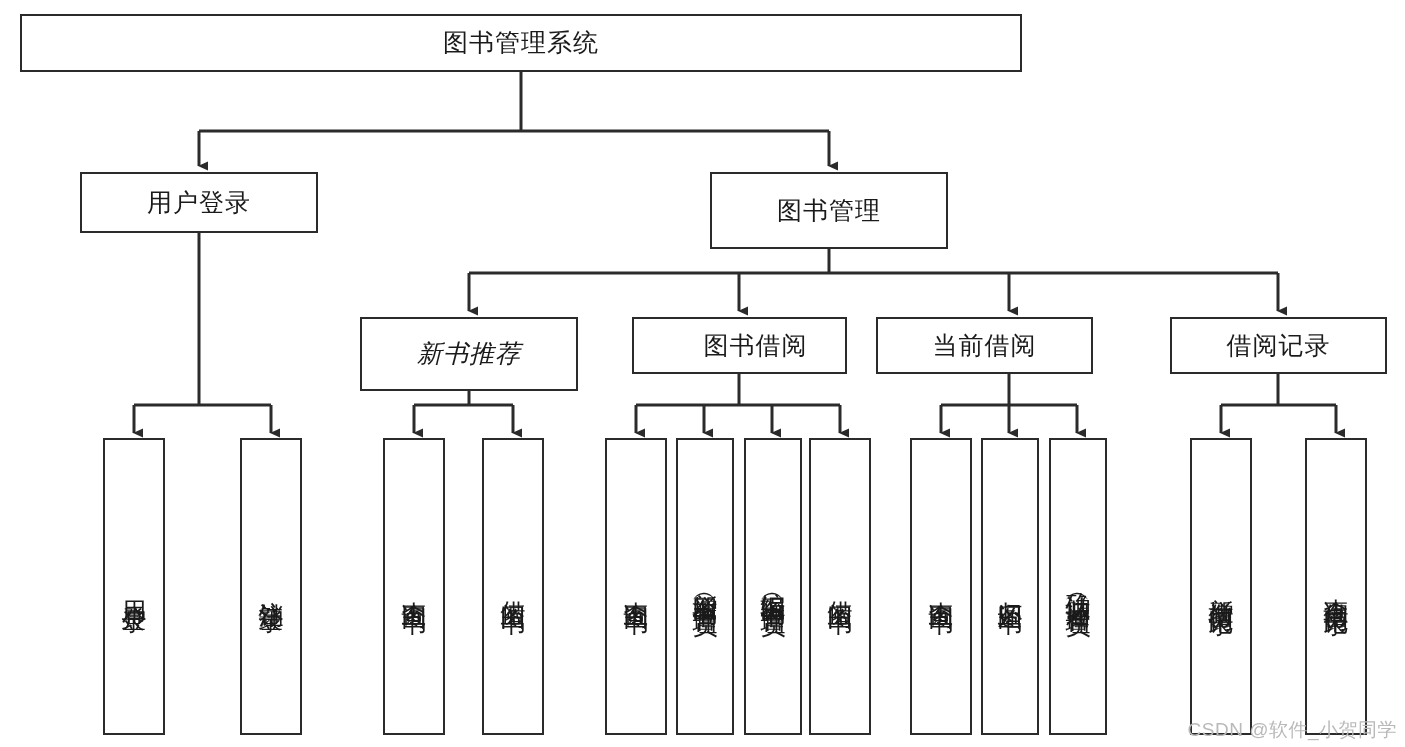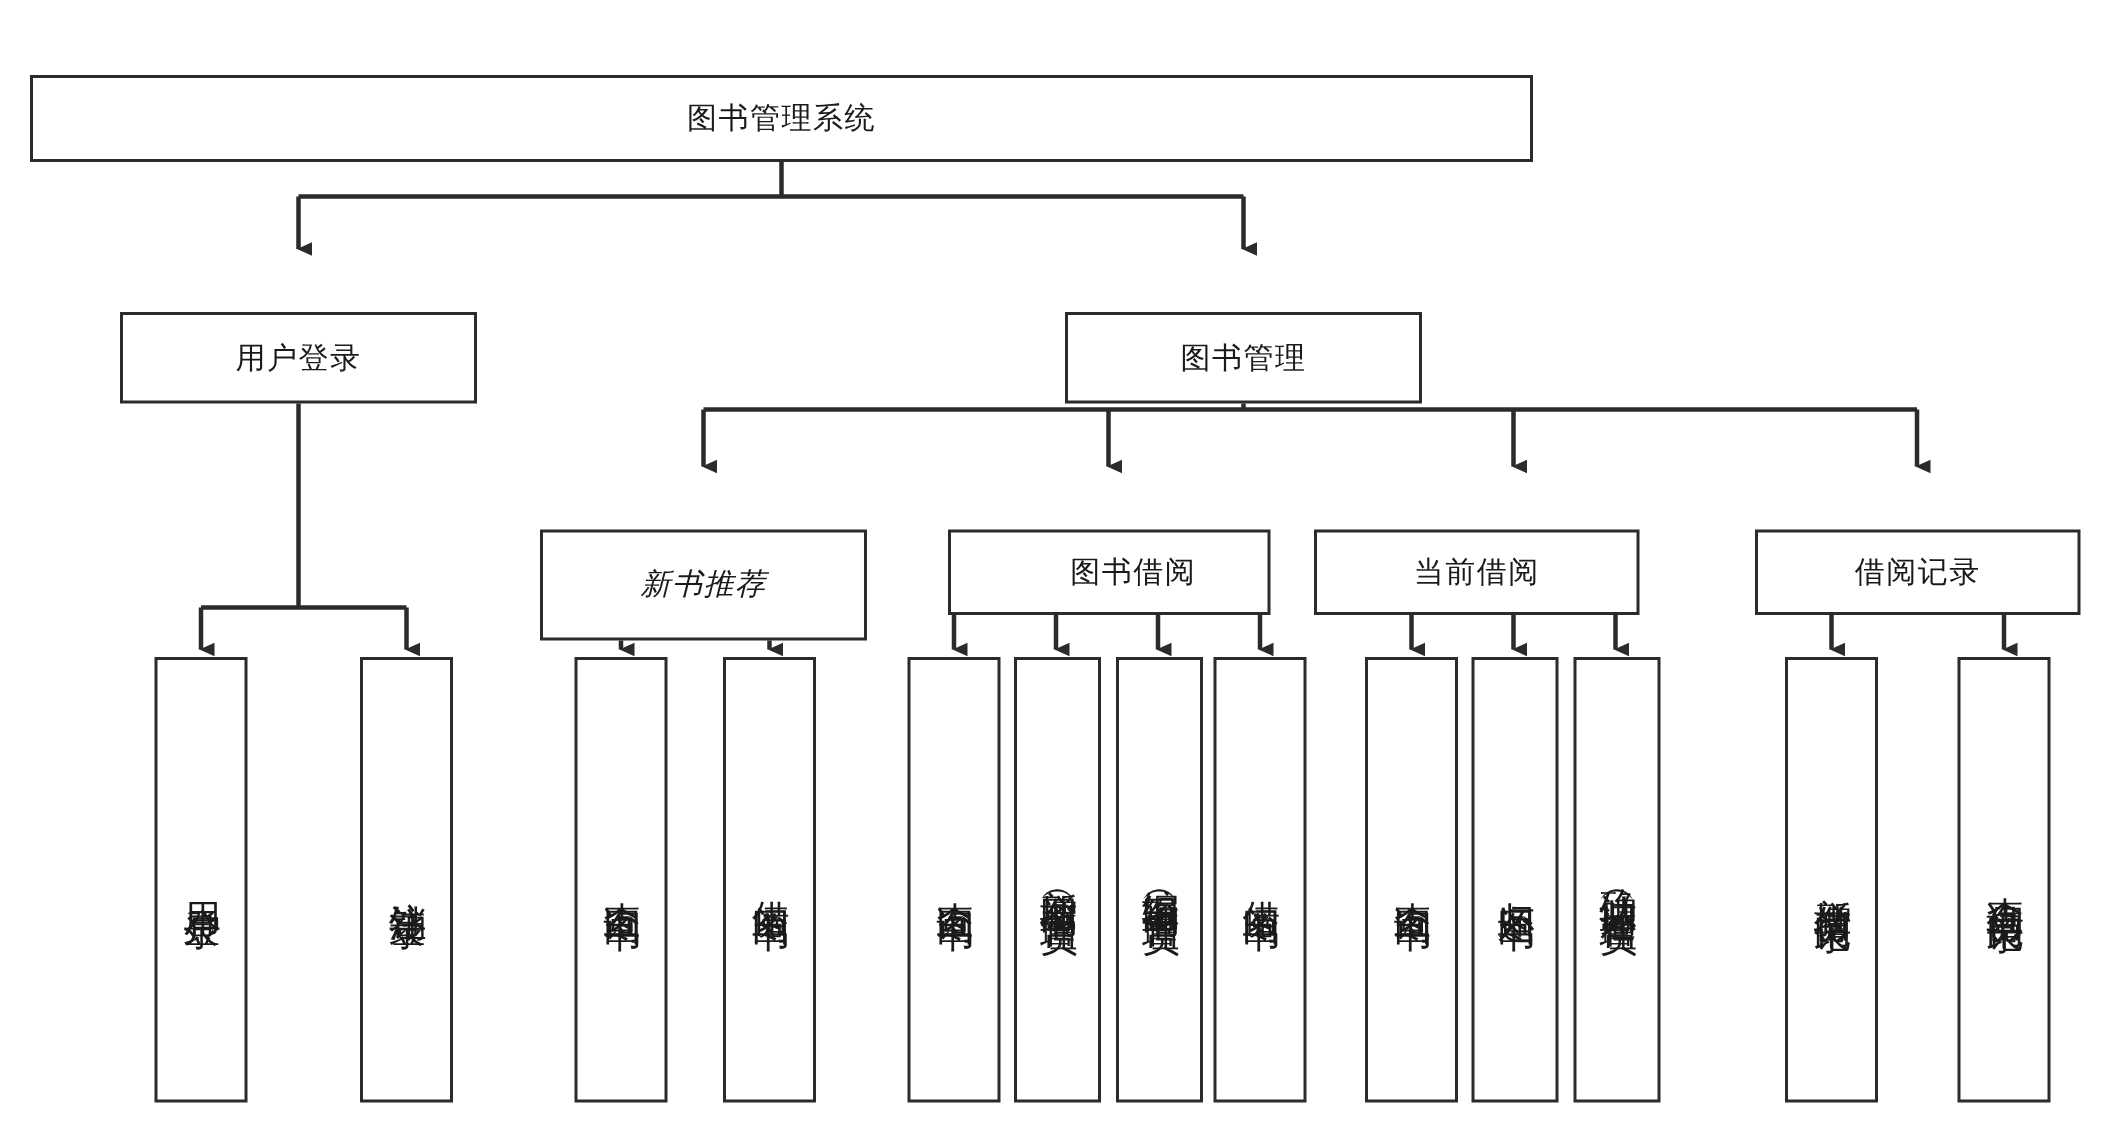--- a/index.html
+++ b/index.html
@@ -30,25 +30,24 @@
     position: absolute;
     box-sizing: border-box;
     background: #ffffff;
     border: 2px solid #2b2b2b;
     display: flex;
     align-items: center;
     justify-content: center;
     color: #1a1a1a;
   }
   .node-h {
-    font-size: 20px;
+    font-size: 25px;
     letter-spacing: 1px;
     line-height: 1.1;
     text-align: left;
-    margin-top: 36px;
   }
   .node-v {
     writing-mode: vertical-rl;
     text-orientation: upright;
     font-size: 25px;
     line-height: 1.15;
     letter-spacing: 3px;
     text-align: center;
     align-items: center;
     justify-content: center;
@@ -128,21 +127,21 @@
   </svg>
 
   <div class="node node-h" style="left:20px; top:14px; width:1002px; height:58px;">
     <span>图书管理系统</span>
   </div>
 
   <div class="node node-h" style="left:80px; top:172px; width:238px; height:61px;">
     <span>用户登录</span>
   </div>
 
-  <div class="node node-h" style="left:710px; top:172px; width:238px; height:61px;">
+  <div class="node node-h" style="left:710px; top:172px; width:238px; height:77px;">
     <span>图书管理</span>
   </div>
 
   <div class="node node-h" style="left:360px; top:317px; width:218px; height:74px;font-style:italic;">
     <span>新书推荐</span>
   </div>
 
   <div class="node node-h" style="left:632px; top:317px; width:215px; height:57px;padding-left:32px;">
     <span>图书借阅</span>
   </div>
@@ -200,14 +199,15 @@
   </div>
 
   <div class="node node-v" style="left:1190px; top:438px; width:62px; height:297px;">
     <span class="vlabel">新增借阅记录</span>
   </div>
 
   <div class="node node-v" style="left:1305px; top:438px; width:62px; height:297px;">
     <span class="vlabel">查询借阅记录</span>
   </div>
 
+  <div id="watermark">CSDN @软件_小贺同学</div>
 
 </div>
 
 </body></html>

